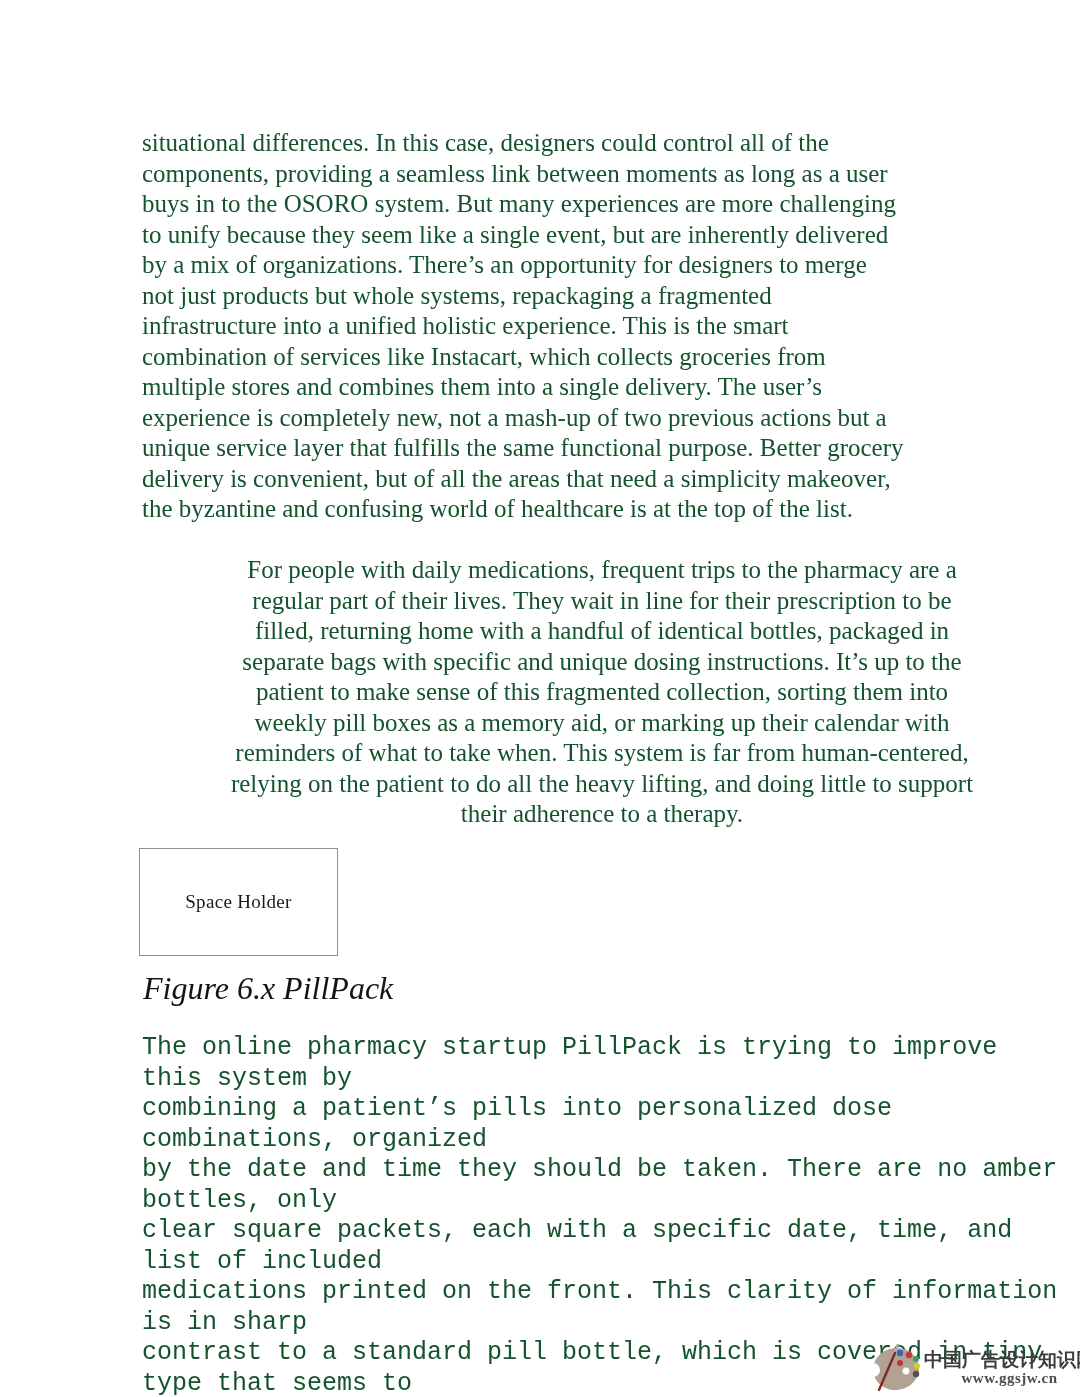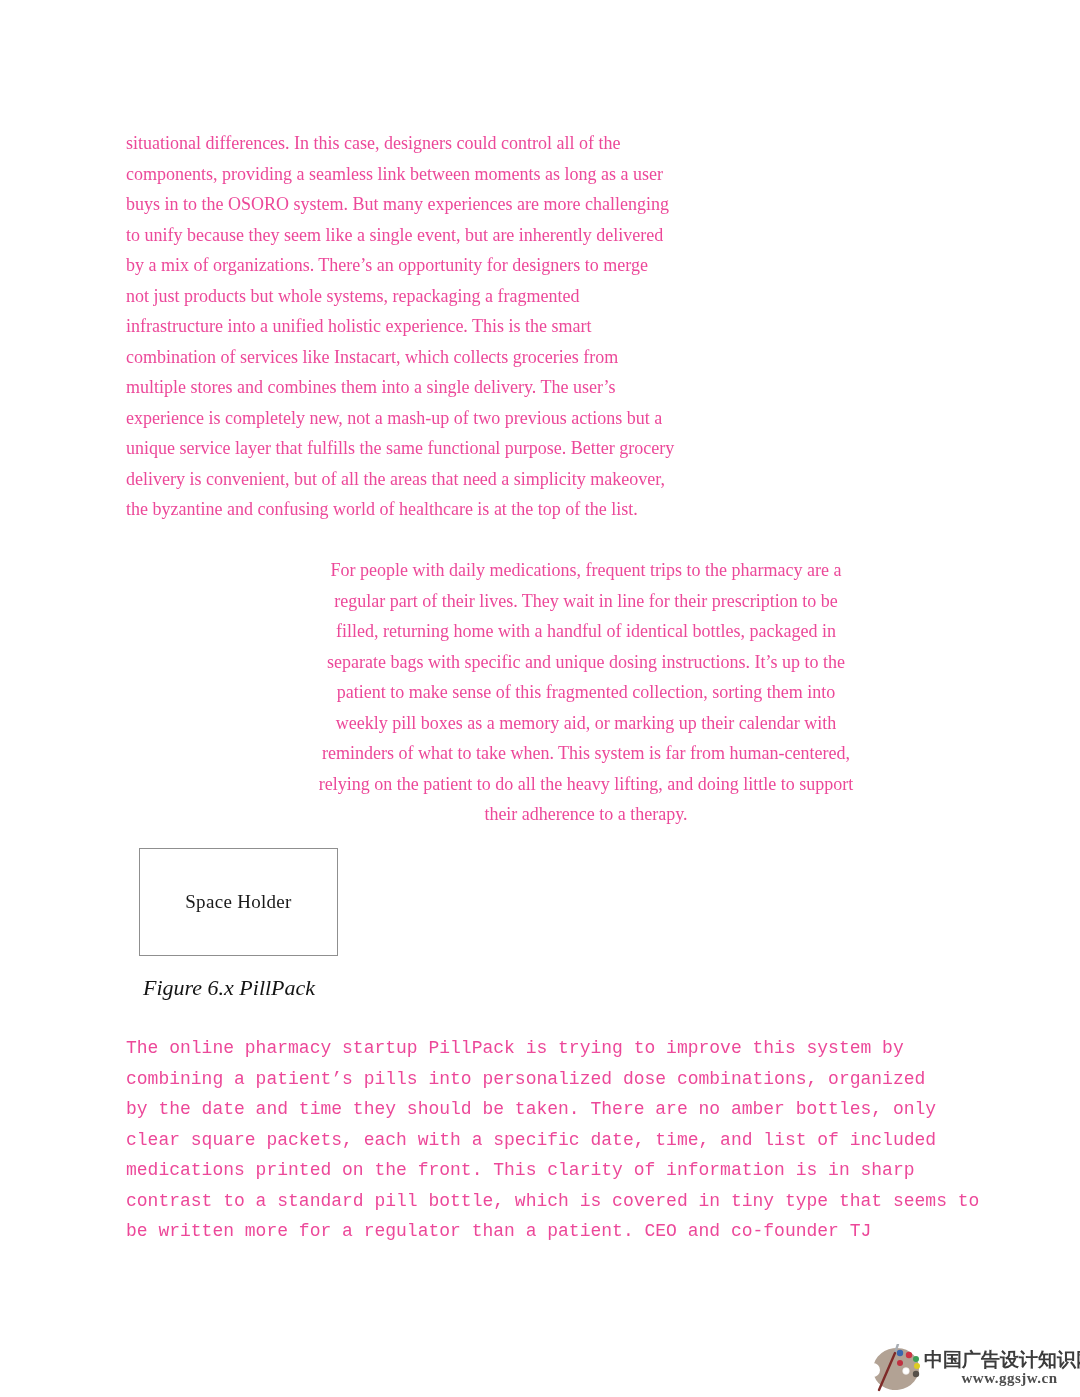--- a/index.html
+++ b/index.html
@@ -11,27 +11,27 @@
     position: relative;
     width: 1080px;
     height: 1397px;
     background: #ffffff;
     overflow: hidden;
     font-family: "Liberation Serif", serif;
     color: #111111;
   }
   .body-text {
     position: absolute;
-    left: 126px;
+    left: 142px;
     width: 920px;
     margin: 0;
-    font-size: 18px;
+    font-size: 25px;
     line-height: 30.5px;
     white-space: pre-line;
-    color: #ec4899;
+    color: #14532d;
   }
   .para-1 { top: 128px; }
   .para-2 { top: 555px; text-align: center; }
   .para-3 { top: 1033px; font-family: Liberation Mono, monospace; }
   .placeholder-box {
     position: absolute;
     left: 139px;
     top: 848px;
     width: 197px;
     height: 106px;
@@ -47,21 +47,21 @@
     font-size: 19px;
     color: #1a1a1a;
     letter-spacing: 0.3px;
   }
   .caption {
     position: absolute;
     left: 143px;
     top: 972px;
     margin: 0;
     font-style: italic;
-    font-size: 22px;
+    font-size: 32px;
     line-height: 32px;
     color: #141414;
   }
   .watermark {
     position: absolute;
     left: 872px;
     top: 1344px;
     display: flex;
     align-items: flex-start;
   }

